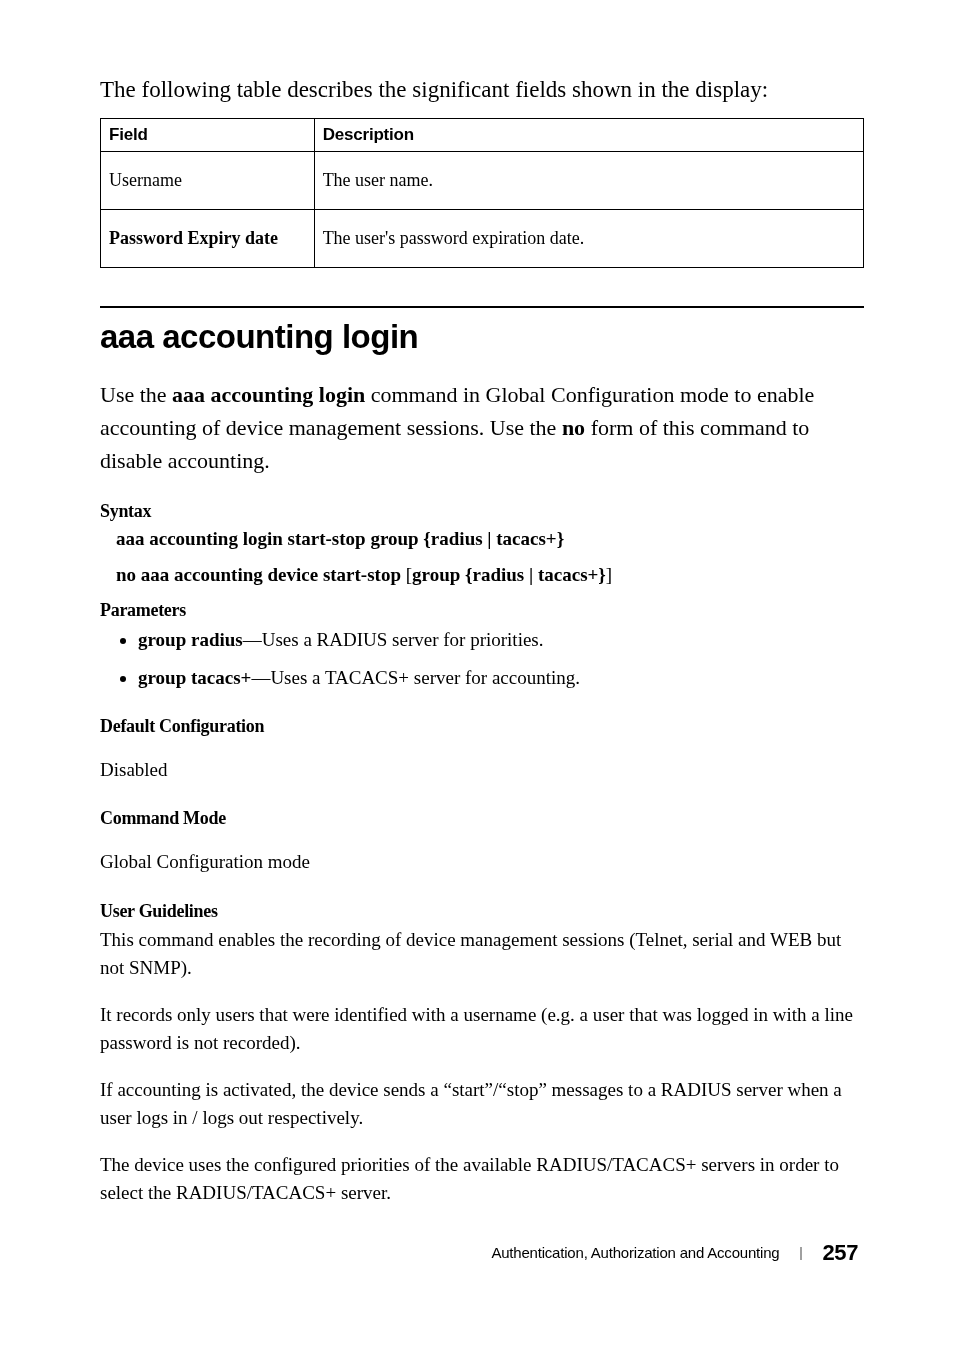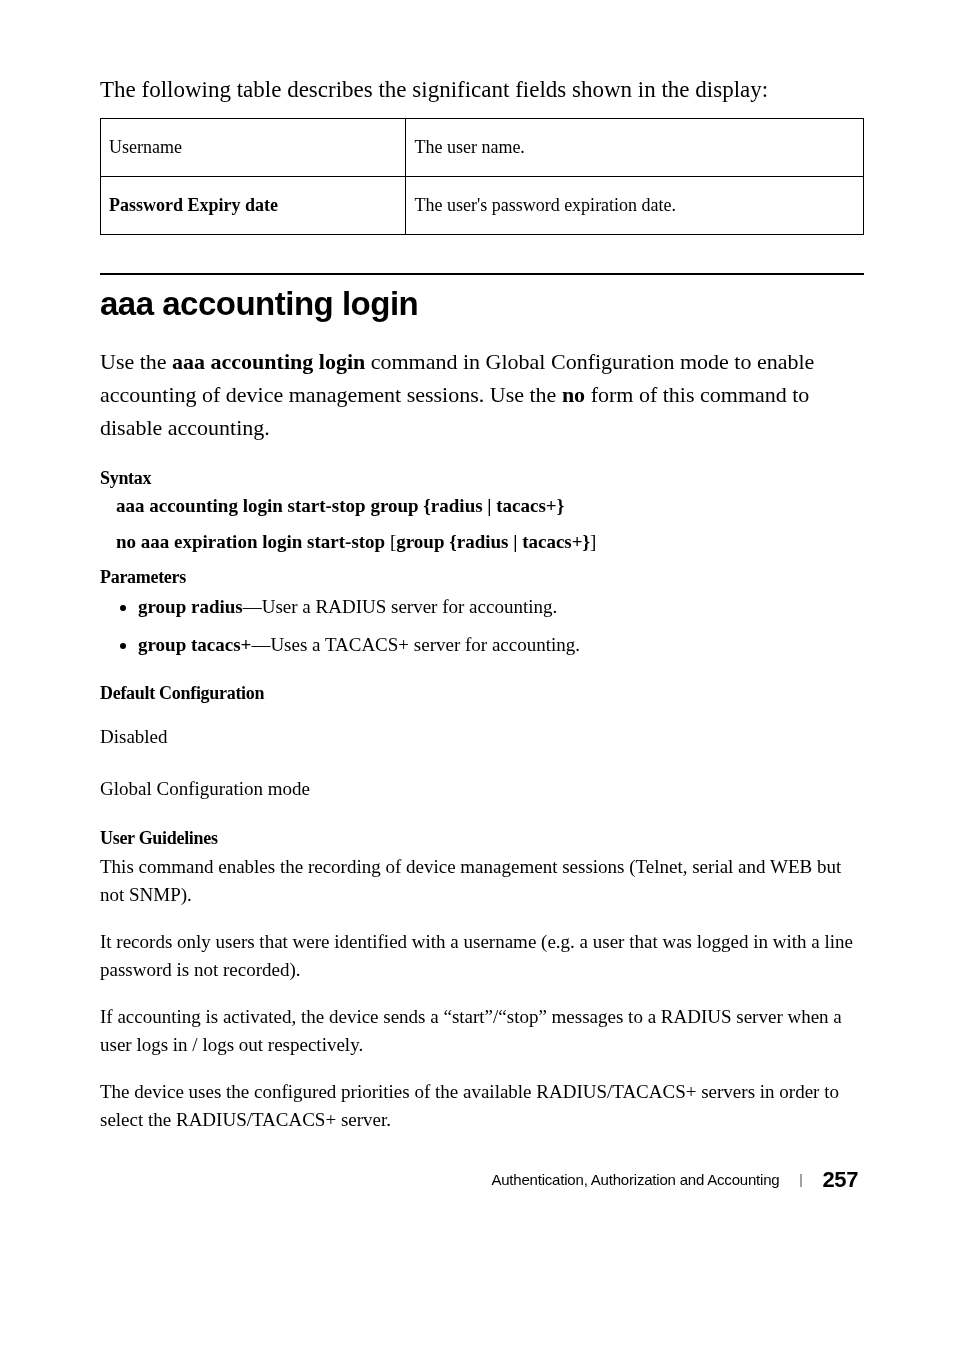--- a/index.html
+++ b/index.html
@@ -127,20 +127,24 @@
     }
   </style>
 </head>
 <body>
 
 <div class="page">
   <p class="intro-text">The following table describes the significant fields shown in the display:</p>
 
   <table class="field-table">
     <tbody>
+        <tr>
+      <th class="field-col">Field</th>
+      <th>Description</th>
+    </tr>
     <tr>
       <td>Username</td>
       <td>The user name.</td>
     </tr>
     <tr>
       <td class="bold">Password Expiry date</td>
       <td>The user's password expiration date.</td>
     </tr>
   </tbody>
     </table>
@@ -148,32 +152,33 @@
   <hr class="section-divider">
   <h1 class="command-heading">aaa accounting login</h1>
 
   <p class="command-desc">
     <span>Use the </span><b>aaa accounting login</b><span> command in Global Configuration mode to enable accounting of device management sessions. Use the </span><b>no</b><span> form of this command to disable accounting.</span>
   </p>
 
   <h2 class="sub-heading">Syntax</h2>
   <p class="syntax-line">aaa accounting login start-stop group {radius | tacacs+}</p>
   <p class="syntax-line">
-    <span>no aaa expiration login start-stop </span><span class="square">[</span><span>group {radius | tacacs+}</span><span class="square">]</span>
+    <span>no aaa accounting device start-stop </span><span class="square">[</span><span>group {radius | tacacs+}</span><span class="square">]</span>
   </p>
 
   <h2 class="sub-heading">Parameters</h2>
   <ul class="param-list">
-    <li><b>group radius</b><span>—User a RADIUS server for accounting.</span></li>
+    <li><b>group radius</b><span>—Uses a RADIUS server for priorities.</span></li>
     <li><b>group tacacs+</b><span>—Uses a TACACS+ server for accounting.</span></li>
   </ul>
 
   <h2 class="sub-heading">Default Configuration</h2>
   <p class="plain">Disabled</p>
 
+  <h2 class="sub-heading">Command Mode</h2>
   <p class="plain">Global Configuration mode</p>
 
   <h2 class="sub-heading">User Guidelines</h2>
   <p class="body-para">This command enables the recording of device management sessions (Telnet, serial and WEB but not SNMP).</p>
   <p class="body-para">It records only users that were identified with a username (e.g. a user that was logged in with a line password is not recorded).</p>
   <p class="body-para">If accounting is activated, the device sends a “start”/“stop” messages to a RADIUS server when a user logs in / logs out respectively.</p>
   <p class="body-para">The device uses the configured priorities of the available RADIUS/TACACS+ servers in order to select the RADIUS/TACACS+ server.</p>
 
   <div class="footer">
     <span class="footer-title">Authentication, Authorization and Accounting</span>

